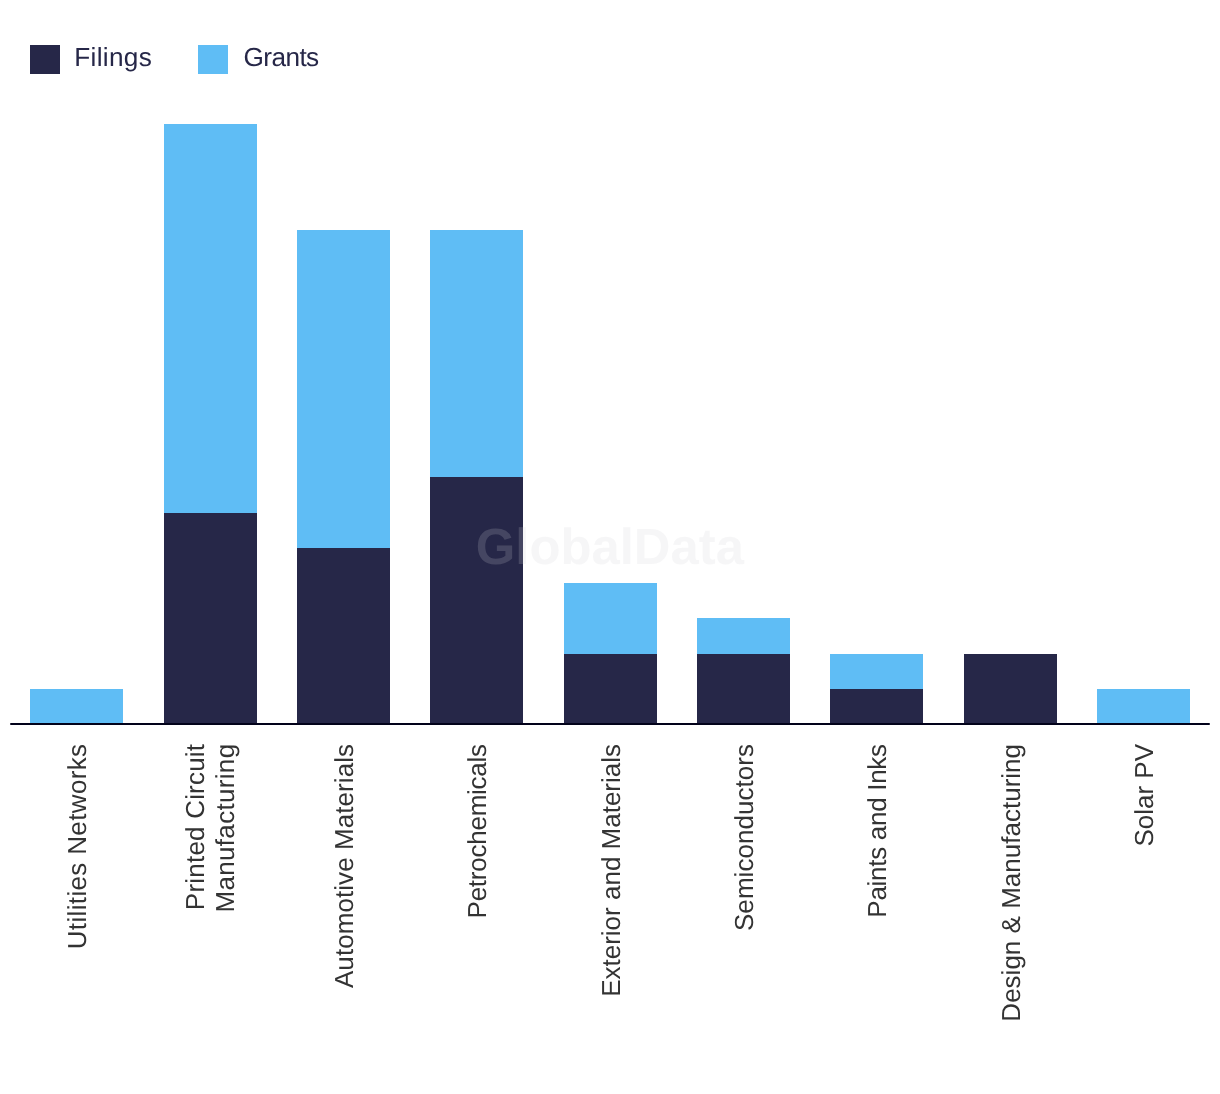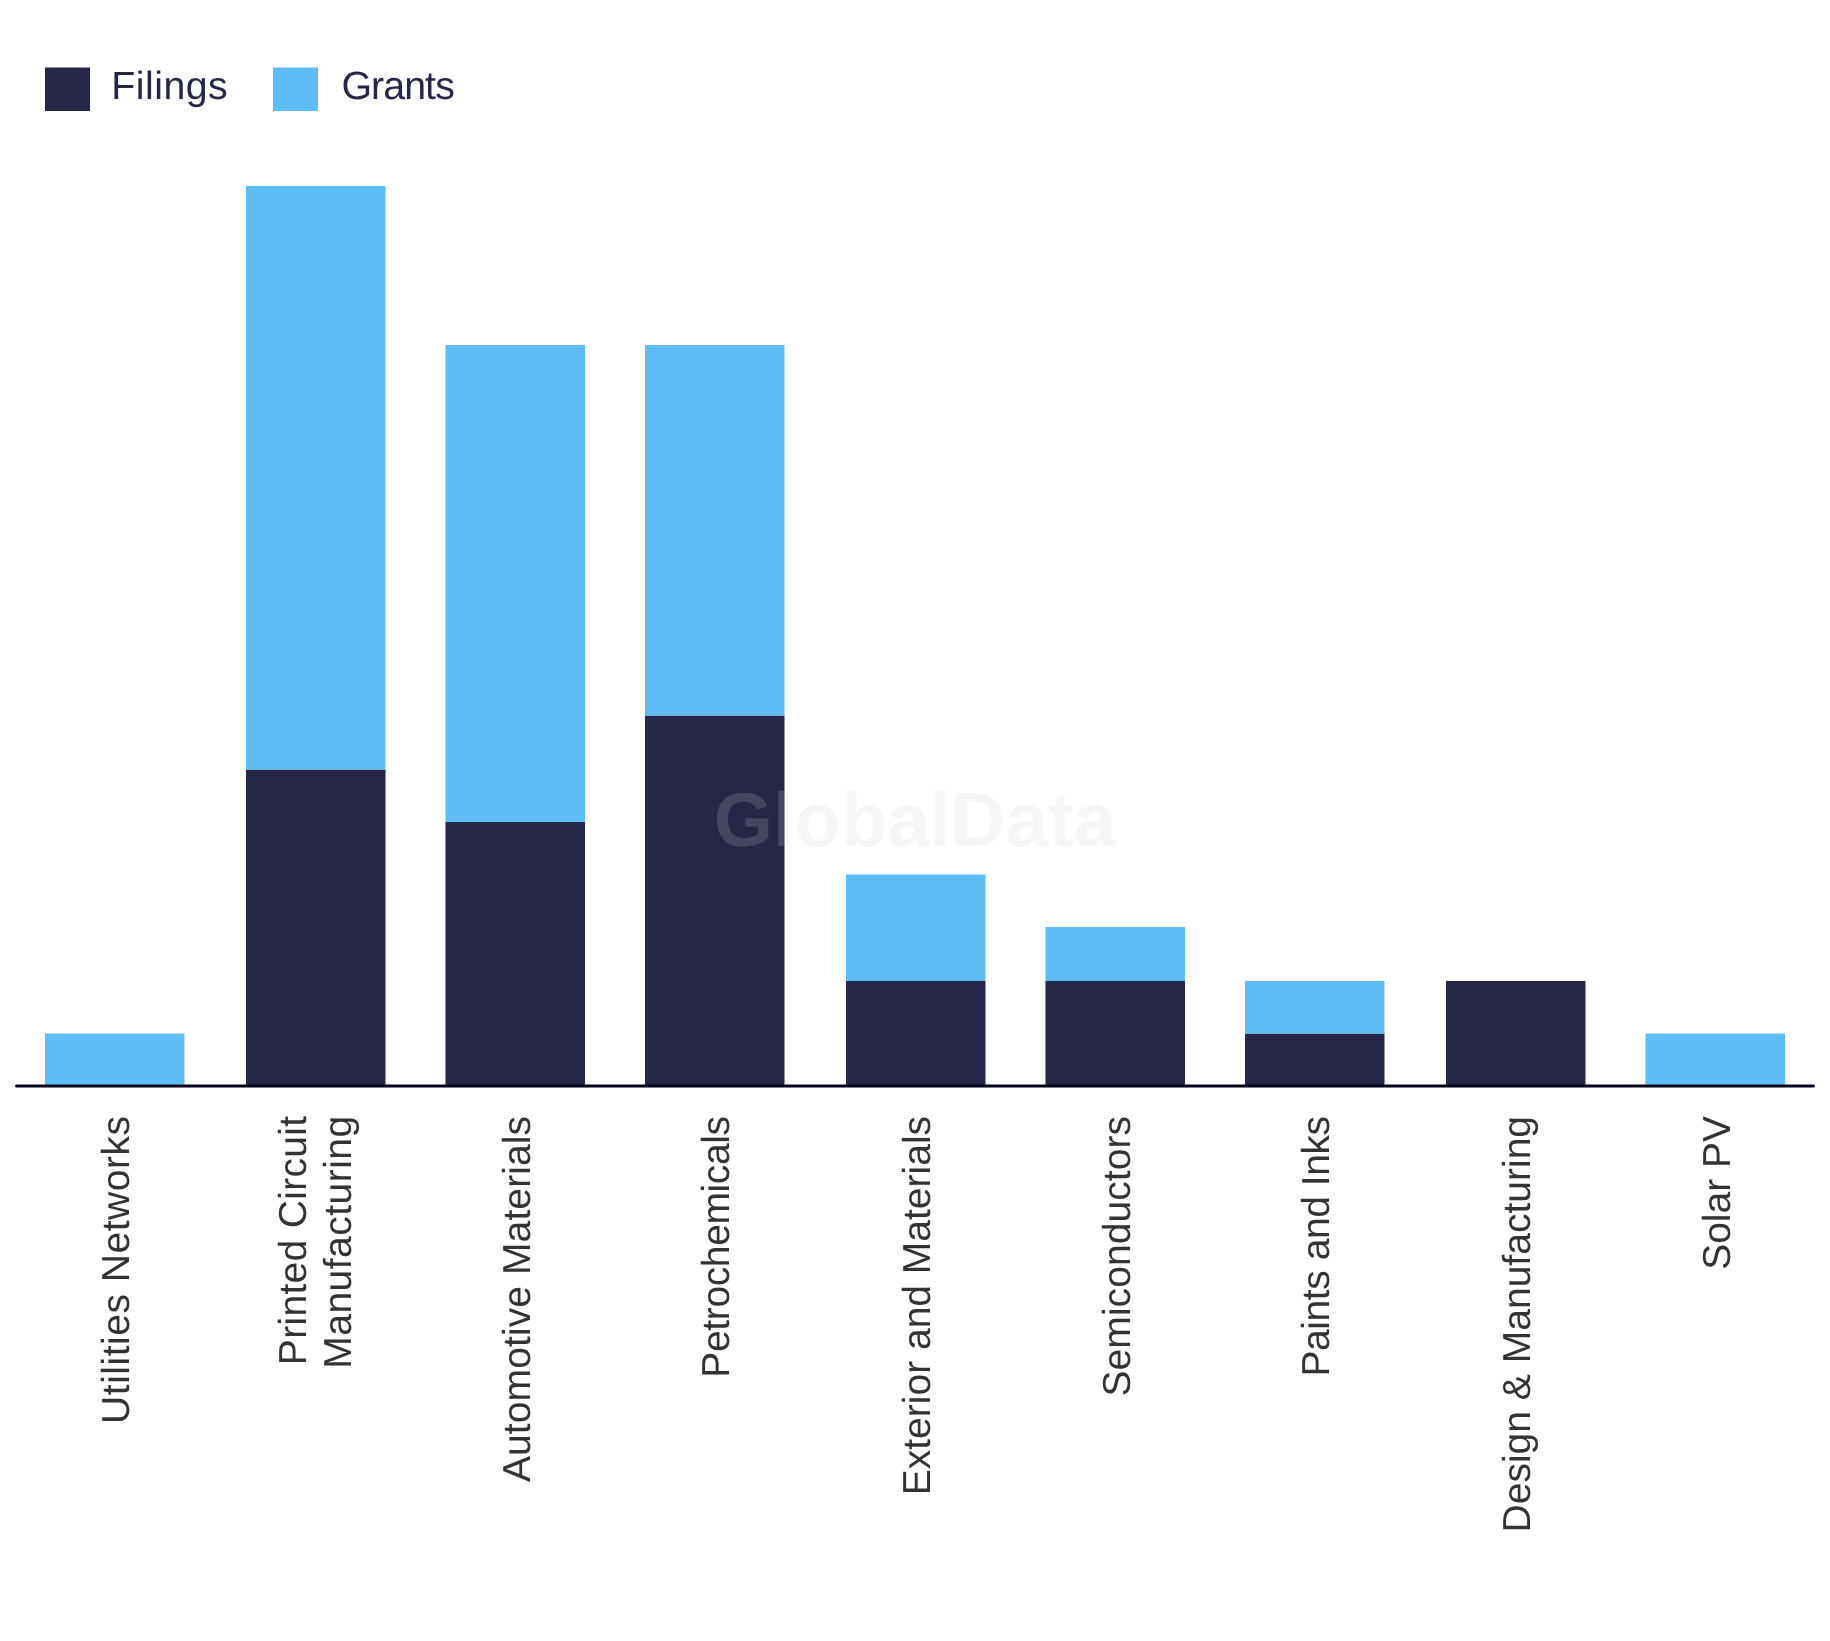--- a/index.html
+++ b/index.html
@@ -4,21 +4,21 @@
 <style>
   html,body{margin:0;padding:0;background:#ffffff;}
   body{width:1220px;height:1094px;overflow:hidden;
        font-family:"Liberation Sans",sans-serif;
        -webkit-font-smoothing:antialiased;text-rendering:geometricPrecision;}
   #chart{position:relative;width:1220px;height:1094px;background:#fff;overflow:hidden;}
 
   
   #legend{position:absolute;left:0;top:0;width:100%;height:100px;}
   .legend-item{position:absolute;top:44px;height:30px;margin-left:20px;}
-  .li1{left:10px;width:122px;} .li2{left:162px;width:122px;}
+  .li1{left:10px;width:122px;} .li2{left:178px;width:122px;}
   .swatch{position:absolute;width:30px;height:29px;top:1px;left:0;}
   .legend-label{position:absolute;font-size:26.2px;line-height:29px;color:#262748;
                 white-space:pre;top:-0.6px;}
   .lb1{left:44.2px;letter-spacing:0.33px;} .lb2{left:45.6px;letter-spacing:-0.6px;}
 
   
   #plot{position:absolute;left:0;top:0;width:1220px;height:1094px;}
   .bar{position:absolute;}
   #axis{position:absolute;left:10px;top:722.9px;width:1200px;height:2.3px;background:#02021a;border-radius:1.15px;}
 

